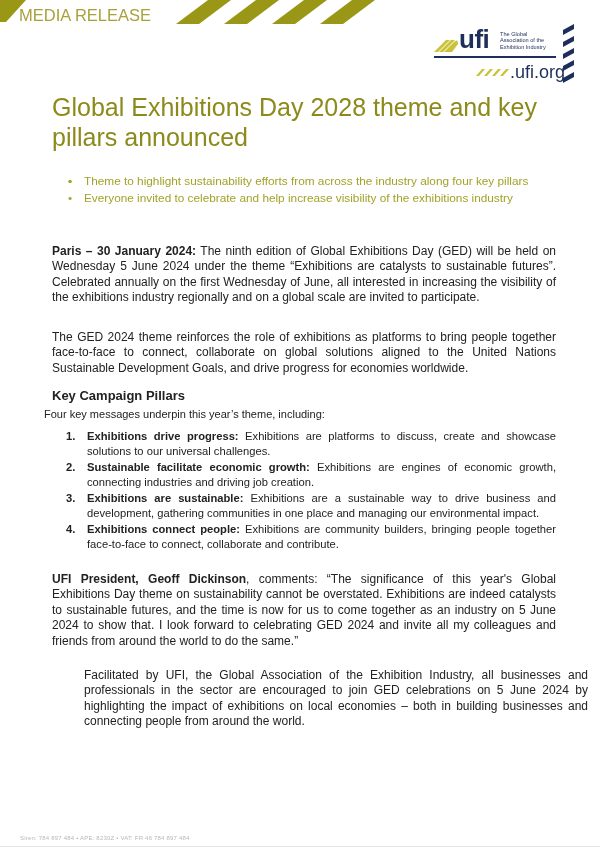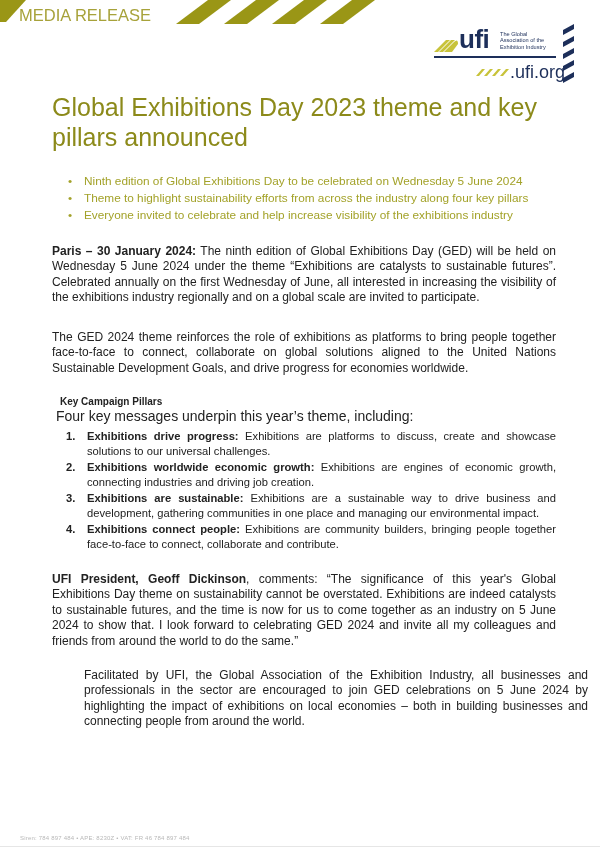--- a/index.html
+++ b/index.html
@@ -14,22 +14,22 @@
   .logo-url { position: absolute; left: 78px; top: 40px; font-size: 18px; color: #1d2f5a; }
   .logo svg { position: absolute; }
   .title { position: absolute; left: 52px; top: 92px; width: 500px; font-size: 25px; line-height: 30px; color: #8c8a1a; font-weight: normal; margin: 0; }
   .bullets { position: absolute; left: 68px; top: 173px; margin: 0; padding: 0; list-style: none; }
   .bullets li { position: relative; font-size: 11.8px; line-height: 16.8px; color: #a3a229; padding-left: 16px; white-space: nowrap; }
   .bullets li .dot { position: absolute; left: 0; top: 0; }
   .para { position: absolute; left: 52px; width: 504px; font-size: 12px; line-height: 15.4px; color: #222; text-align: justify; margin: 0; }
   .para b { font-weight: bold; }
   .p1 { top: 244px; }
   .p2 { top: 330px; }
-  .section-head { position: absolute; left: 52px; top: 388px; font-size: 10px; font-weight: bold; color: #222; margin: 8px; }
-  .intro { position: absolute; left: 56px; top: 408px; font-size: 14px; color: #222; margin: 0; }
+  .section-head { position: absolute; left: 52px; top: 388px; font-size: 13px; font-weight: bold; color: #222; margin: 0; }
+  .intro { position: absolute; left: 44px; top: 408px; font-size: 11px; color: #222; margin: 0; }
   .pillars { position: absolute; left: 66px; top: 429px; width: 490px; margin: 0; padding: 0; list-style: none; }
   .pillars li { position: relative; padding-left: 21px; font-size: 11.2px; line-height: 15.2px; color: #222; text-align: justify; margin-bottom: 0.6px; }
   .pillars li .num { position: absolute; left: 0; top: 0; font-weight: bold; }
   .pillars li b { font-weight: bold; }
   .p3 { top: 572px; }
   .p4 { top: 668px; margin-left: 32px; }
   .footer { position: absolute; left: 20px; top: 835px; font-size: 6px; color: #b8b8b8; letter-spacing: 0.2px; }
   .footer-line { position: absolute; left: 0; top: 846px; width: 600px; height: 1px; background: #e6e6e6; }
 </style>
 </head>
@@ -65,38 +65,38 @@
   <span class="logo-url">.ufi.org</span>
   <svg width="16" height="62" style="left:128px;top:0;">
     <polygon points="3,8 14,2 14,7 3,13" fill="#1d2f5a"></polygon>
     <polygon points="3,20 14,14 14,19 3,25" fill="#1d2f5a"></polygon>
     <polygon points="3,32 14,26 14,31 3,37" fill="#1d2f5a"></polygon>
     <polygon points="3,44 14,38 14,43 3,49" fill="#1d2f5a"></polygon>
     <polygon points="3,56 14,50 14,55 3,61" fill="#1d2f5a"></polygon>
   </svg>
 </div>
 
-<h1 class="title">Global Exhibitions Day 2023 theme and key pillars announced</h1>
+<h1 class="title">Global Exhibitions Day 2028 theme and key pillars announced</h1>
 
 <ul class="bullets">
-  <li><span class="dot">•</span><span>Ninth edition of Global Exhibitions Day to be celebrated on Wednesday 5 June 2024</span></li>
+  <li><span class="dot">•</span></li>
   <li><span class="dot">•</span><span>Theme to highlight sustainability efforts from across the industry along four key pillars</span></li>
   <li><span class="dot">•</span><span>Everyone invited to celebrate and help increase visibility of the exhibitions industry</span></li>
 </ul>
 
 <p class="para p1"><b>Paris – 30 January 2024:</b><span> The ninth edition of Global Exhibitions Day (GED) will be held on Wednesday 5 June 2024 under the theme “Exhibitions are catalysts to sustainable futures”. Celebrated annually on the first Wednesday of June, all interested in increasing the visibility of the exhibitions industry regionally and on a global scale are invited to participate.</span></p>
 
 <p class="para p2">The GED 2024 theme reinforces the role of exhibitions as platforms to bring people together face-to-face to connect, collaborate on global solutions aligned to the United Nations Sustainable Development Goals, and drive progress for economies worldwide.</p>
 
 <h2 class="section-head">Key Campaign Pillars</h2>
 <p class="intro">Four key messages underpin this year’s theme, including:</p>
 
 <ol class="pillars">
   <li><span class="num">1.</span><b>Exhibitions drive progress:</b><span> Exhibitions are platforms to discuss, create and showcase solutions to our universal challenges.</span></li>
-  <li><span class="num">2.</span><b>Exhibitions worldwide economic growth:</b><span> Exhibitions are engines of economic growth, connecting industries and driving job creation.</span></li>
+  <li><span class="num">2.</span><b>Sustainable facilitate economic growth:</b><span> Exhibitions are engines of economic growth, connecting industries and driving job creation.</span></li>
   <li><span class="num">3.</span><b>Exhibitions are sustainable:</b><span> Exhibitions are a sustainable way to drive business and development, gathering communities in one place and managing our environmental impact.</span></li>
   <li><span class="num">4.</span><b>Exhibitions connect people:</b><span> Exhibitions are community builders, bringing people together face-to-face to connect, collaborate and contribute.</span></li>
 </ol>
 
 <p class="para p3"><b>UFI President, Geoff Dickinson</b><span>, comments: “The significance of this year's Global Exhibitions Day theme on sustainability cannot be overstated. Exhibitions are indeed catalysts to sustainable futures, and the time is now for us to come together as an industry on 5 June 2024 to show that. I look forward to celebrating GED 2024 and invite all my colleagues and friends from around the world to do the same.”</span></p>
 
 <p class="para p4">Facilitated by UFI, the Global Association of the Exhibition Industry, all businesses and professionals in the sector are encouraged to join GED celebrations on 5 June 2024 by highlighting the impact of exhibitions on local economies – both in building businesses and connecting people from around the world.</p>
 
 <div class="footer">Siren: 784 897 484  •  APE: 8230Z  •  VAT: FR 46 784 897 484</div>
 <div class="footer-line"></div>

